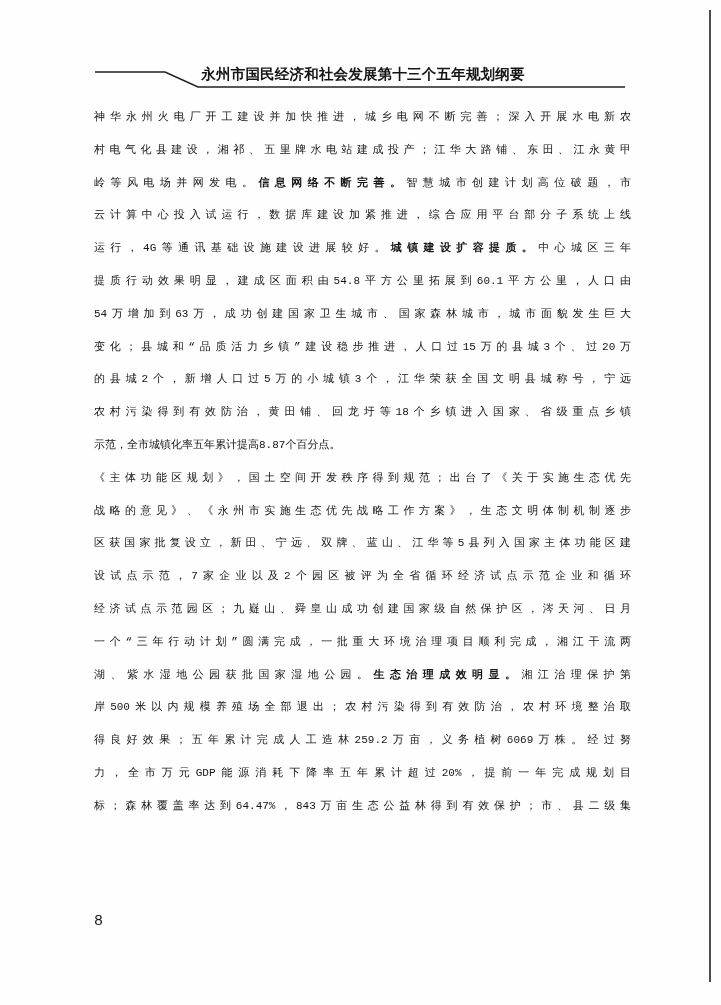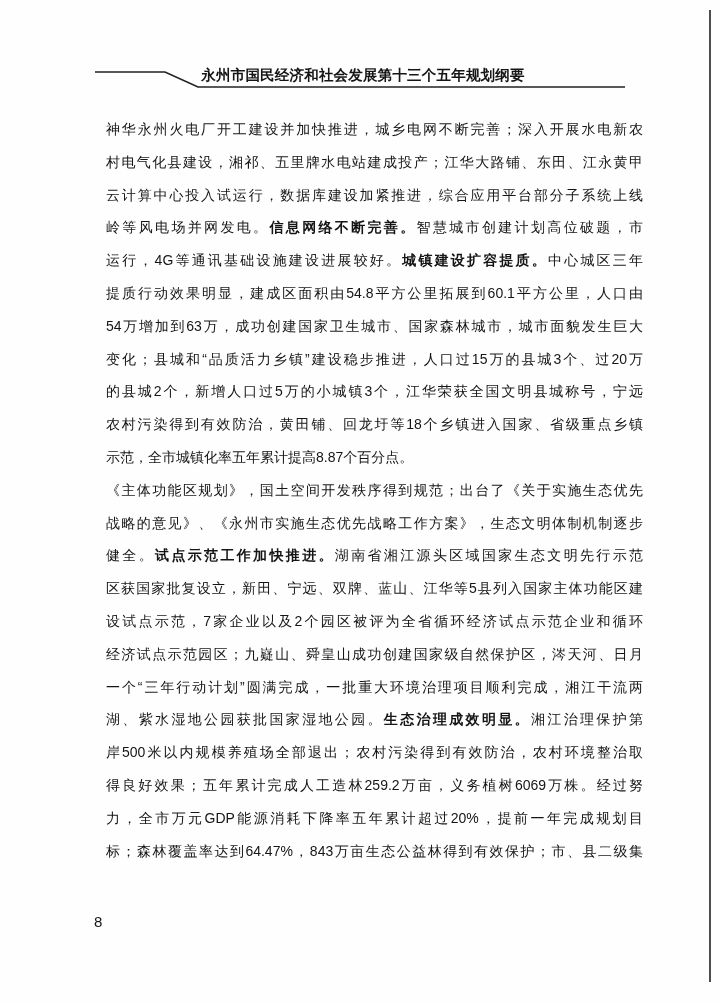--- a/index.html
+++ b/index.html
@@ -6,21 +6,21 @@
     margin: 0;
     padding: 0;
     background: #ffffff;
   }
   .page {
     position: relative;
     width: 721px;
     height: 1005px;
     background: #fefefe;
     overflow: hidden;
-    font-family: Liberation Sans, sans-serif;
+    font-family: Liberation Mono, monospace;
     color: #151515;
   }
   
   .header-rule-svg {
     position: absolute;
     top: 0;
     left: 0;
   }
   .page-title {
     position: absolute;
@@ -33,24 +33,23 @@
     font-size: 14.5px;
     font-weight: bold;
     letter-spacing: 0.2px;
     white-space: nowrap;
     overflow: hidden;
   }
   
   .body-text {
     position: absolute;
     left: 94px;
-    top: 113px;
+    top: 101px;
     width: 537px;
-    font-size: 14px;
-    margin-left: 12px;
+    font-size: 11px;
   }
   .line {
     height: 32.8px;
     line-height: 32.8px;
     text-align: justify;
     text-align-last: justify;
     text-justify: inter-character;
     overflow: hidden;
     white-space: nowrap;
   }
@@ -89,32 +88,31 @@
 
   <svg class="header-rule-svg" width="721" height="100" viewBox="0 0 721 100" aria-hidden="true">
     <polyline points="95,72 165,72 198,87 625,87" fill="none" stroke="#222222" stroke-width="1.7"></polyline>
   </svg>
 
   <div class="page-title">永州市国民经济和社会发展第十三个五年规划纲要</div>
 
   <div class="body-text">
       <div class="line"><span class="">神华永州火电厂开工建设并加快推进，城乡电网不断完善；深入开展水电新农</span></div>
       <div class="line"><span class="">村电气化县建设，湘祁、五里牌水电站建成投产；江华大路铺、东田、江永黄甲</span></div>
+      <div class="line"><span class="">岭等风电场并网发电。</span><span class="bold">信息网络不断完善。</span><span class="">智慧城市创建计划高位破题，市</span></div>
       <div class="line"><span class="">云计算中心投入试运行，数据库建设加紧推进，综合应用平台部分子系统上线</span></div>
-      <div class="line"><span class="">岭等风电场并网发电。</span><span class="bold">信息网络不断完善。</span><span class="">智慧城市创建计划高位破题，市</span></div>
       <div class="line"><span class="">运行，4G等通讯基础设施建设进展较好。</span><span class="bold">城镇建设扩容提质。</span><span class="">中心城区三年</span></div>
       <div class="line"><span class="">提质行动效果明显，建成区面积由54.8平方公里拓展到60.1平方公里，人口由</span></div>
       <div class="line"><span class="">54万增加到63万，成功创建国家卫生城市、国家森林城市，城市面貌发生巨大</span></div>
       <div class="line"><span class="">变化；县城和“品质活力乡镇”建设稳步推进，人口过15万的县城3个、过20万</span></div>
       <div class="line"><span class="">的县城2个，新增人口过5万的小城镇3个，江华荣获全国文明县城称号，宁远</span></div>
       <div class="line"><span class="">农村污染得到有效防治，黄田铺、回龙圩等18个乡镇进入国家、省级重点乡镇</span></div>
       <div class="line no-just"><span class="">示范，全市城镇化率五年累计提高8.87个百分点。</span></div>
       <div class="line"><span class="">《主体功能区规划》，国土空间开发秩序得到规范；出台了《关于实施生态优先</span></div>
       <div class="line"><span class="">战略的意见》、《永州市实施生态优先战略工作方案》，生态文明体制机制逐步</span></div>
-      <div class="line"><span class="">健全。</span><span class="bold">试点示范工作加快推进。</span><span class="">湖南省湘江源头区域国家生态文明先行示范</span></div>
       <div class="line"><span class="">区获国家批复设立，新田、宁远、双牌、蓝山、江华等5县列入国家主体功能区建</span></div>
       <div class="line"><span class="">设试点示范，7家企业以及2个园区被评为全省循环经济试点示范企业和循环</span></div>
       <div class="line"><span class="">经济试点示范园区；九嶷山、舜皇山成功创建国家级自然保护区，涔天河、日月</span></div>
       <div class="line"><span class="">一个“三年行动计划”圆满完成，一批重大环境治理项目顺利完成，湘江干流两</span></div>
       <div class="line"><span class="">湖、紫水湿地公园获批国家湿地公园。</span><span class="bold">生态治理成效明显。</span><span class="">湘江治理保护第</span></div>
       <div class="line"><span class="">岸500米以内规模养殖场全部退出；农村污染得到有效防治，农村环境整治取</span></div>
       <div class="line"><span class="">得良好效果；五年累计完成人工造林259.2万亩，义务植树6069万株。经过努</span></div>
       <div class="line"><span class="">力，全市万元GDP能源消耗下降率五年累计超过20%，提前一年完成规划目</span></div>
       <div class="line"><span class="">标；森林覆盖率达到64.47%，843万亩生态公益林得到有效保护；市、县二级集</span></div>
     </div>

